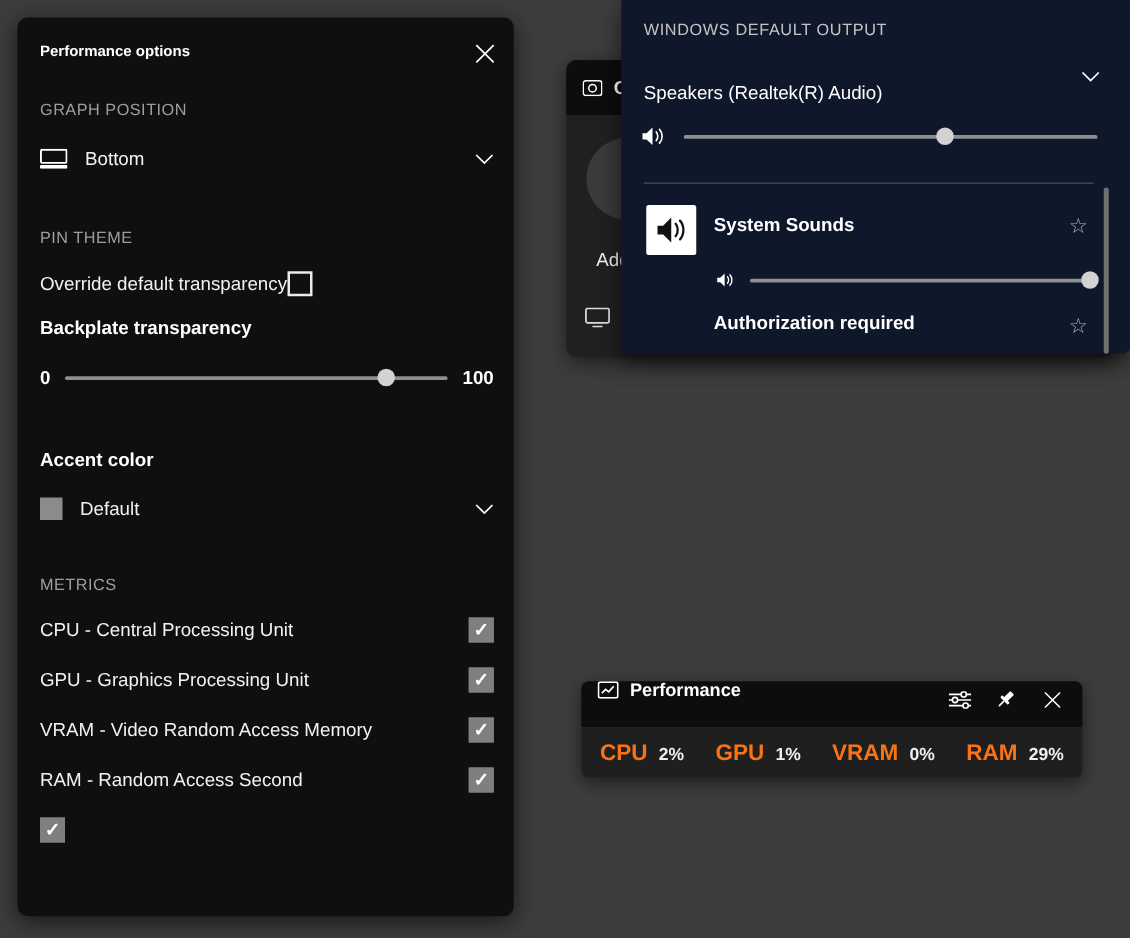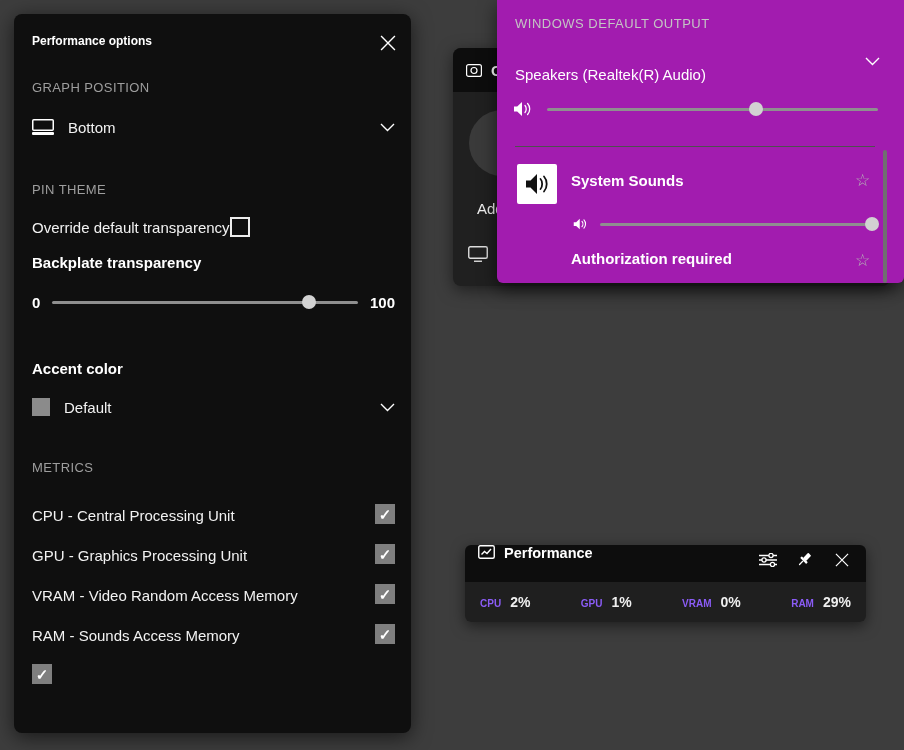--- a/index.html
+++ b/index.html
@@ -12,21 +12,21 @@
   .capture-panel{left:453px;top:48px;width:437px;height:238px;background:#202020;border-radius:8px;
                  box-shadow:0 4px 16px rgba(0,0,0,.5);z-index:1;}
   .capture-header{position:absolute;left:0;top:0;right:0;height:44px;background:#0d0d0d;
                   border-radius:8px 8px 0 0;display:flex;align-items:center;padding:0 0 0 13px;}
   .capture-title{margin-left:9px;font-size:15px;font-weight:700;color:#fff;}
   .capture-avatar{position:absolute;left:16px;top:62px;width:66px;height:66px;border-radius:50%;background:#3a3a3a;}
   .capture-add{position:absolute;left:24px;top:152px;font-size:15px;color:#f0f0f0;}
   .capture-share{position:absolute;left:15px;top:198px;}
 
   
-  .audio-panel{left:497px;top:0;width:407px;height:283px;background:#a21caf;border-radius:0 0 6px 6px;
+  .audio-panel{left:497px;top:0;width:407px;height:283px;background:#0f172a;border-radius:0 0 6px 6px;
                box-shadow:0 6px 18px rgba(0,0,0,.55);z-index:3;}
   .au-output-label{position:absolute;left:18px;top:16px;font-size:13px;letter-spacing:.5px;color:#c4c4c4;}
   .au-device-row{position:absolute;left:18px;right:24px;top:48px;height:26px;display:flex;
                  align-items:center;justify-content:space-between;cursor:pointer;}
   .au-device-value{font-size:15px;color:#fff;margin-top:26px;}
   .au-master-row{position:absolute;left:16px;right:26px;top:98px;height:22px;display:flex;align-items:center;gap:14px;}
   .au-divider{position:absolute;left:18px;top:146px;width:360px;height:1px;background:#4f4f4f;}
   .mixer-tile{position:absolute;left:20px;top:164px;width:40px;height:40px;background:#ffffff;border-radius:2px;
               display:flex;align-items:center;justify-content:center;}
   .mixer-name{position:absolute;left:74px;top:172px;font-size:15px;font-weight:700;color:#fff;}
@@ -54,42 +54,42 @@
   .po-dropdown-label{margin-left:14px;font-size:15px;color:#f2f2f2;}
   .po-chevron{margin-left:auto;}
   .po-override{top:200px;height:26px;justify-content:flex-start;}
   .po-label{font-size:15px;color:#f2f2f2;}
   .po-bold-label{position:absolute;left:18px;font-size:15px;font-weight:700;color:#fff;}
   .po-slider-row{top:278px;height:20px;gap:12px;}
   .po-slider-end{font-size:15px;font-weight:700;color:#fff;}
   .po-accent-row{top:380px;height:26px;cursor:pointer;}
   .po-swatch{width:18px;height:18px;background:#8b8b8b;}
   .po-metrics{position:absolute;left:18px;right:16px;top:470px;}
-  .metric-row{height:40px;display:flex;align-items:flex-end;justify-content:space-between;}
+  .metric-row{height:40px;display:flex;align-items:center;justify-content:space-between;}
 
   
   .checkbox{width:20px;height:20px;box-sizing:border-box;border:2px solid #ececec;background:transparent;
             display:flex;align-items:center;justify-content:center;cursor:pointer;flex:0 0 auto;}
   .checkbox .check-glyph{display:none;font-size:15px;font-weight:700;color:#fff;line-height:1;}
   .checkbox.checked{background:#7f7f7f;border-color:#7f7f7f;}
   .checkbox.checked .check-glyph{display:block;}
 
   
   .widget{left:465px;top:545px;width:401px;height:77px;border-radius:6px;z-index:3;
           box-shadow:0 4px 14px rgba(0,0,0,.5);}
   .widget-header{height:37px;background:#0d0d0d;border-radius:6px 6px 0 0;display:flex;
                  align-items:flex-start;padding:0 6px 0 13px;}
   .widget-title{margin-left:9px;font-size:14.5px;font-weight:700;color:#fff;}
   .widget-spacer{flex:1;}
   .widget-btn{width:37px;height:29px;display:flex;align-items:center;justify-content:center;
               background:transparent;border:none;cursor:pointer;padding:0;}
   .widget-body{height:40px;background:#1f1f1f;border-radius:0 0 6px 6px;display:flex;align-items:center;
                justify-content:space-between;padding:0 15px;}
   .metric-group{display:flex;align-items:baseline;gap:9px;}
-  .metric-label{font-size:10px;font-weight:700;color:#8b5cf6;}
+  .metric-label{font-size:18px;font-weight:700;color:#f97316;}
   .metric-value{font-size:14px;font-weight:600;color:#efefef;}
 </style>
 </head>
 <body>
 
 <div class="canvas">
 
   <section class="capture-panel abs">
     <div class="capture-header">
       <span class="icon">
@@ -237,21 +237,21 @@
             <span class="check-glyph">✓</span>
           </span>
       </div>
       <div class="metric-row">
         <span class="po-label">VRAM - Video Random Access Memory</span>
         <span class="checkbox checked">
             <span class="check-glyph">✓</span>
           </span>
       </div>
       <div class="metric-row">
-        <span class="po-label">RAM - Sounds Access Memory</span>
+        <span class="po-label">RAM - Random Access Second</span>
         <span class="checkbox checked">
             <span class="check-glyph">✓</span>
           </span>
       </div>
       <div class="metric-row">
         <span class="checkbox checked">
             <span class="check-glyph">✓</span>
           </span>
       </div>
     </div>

